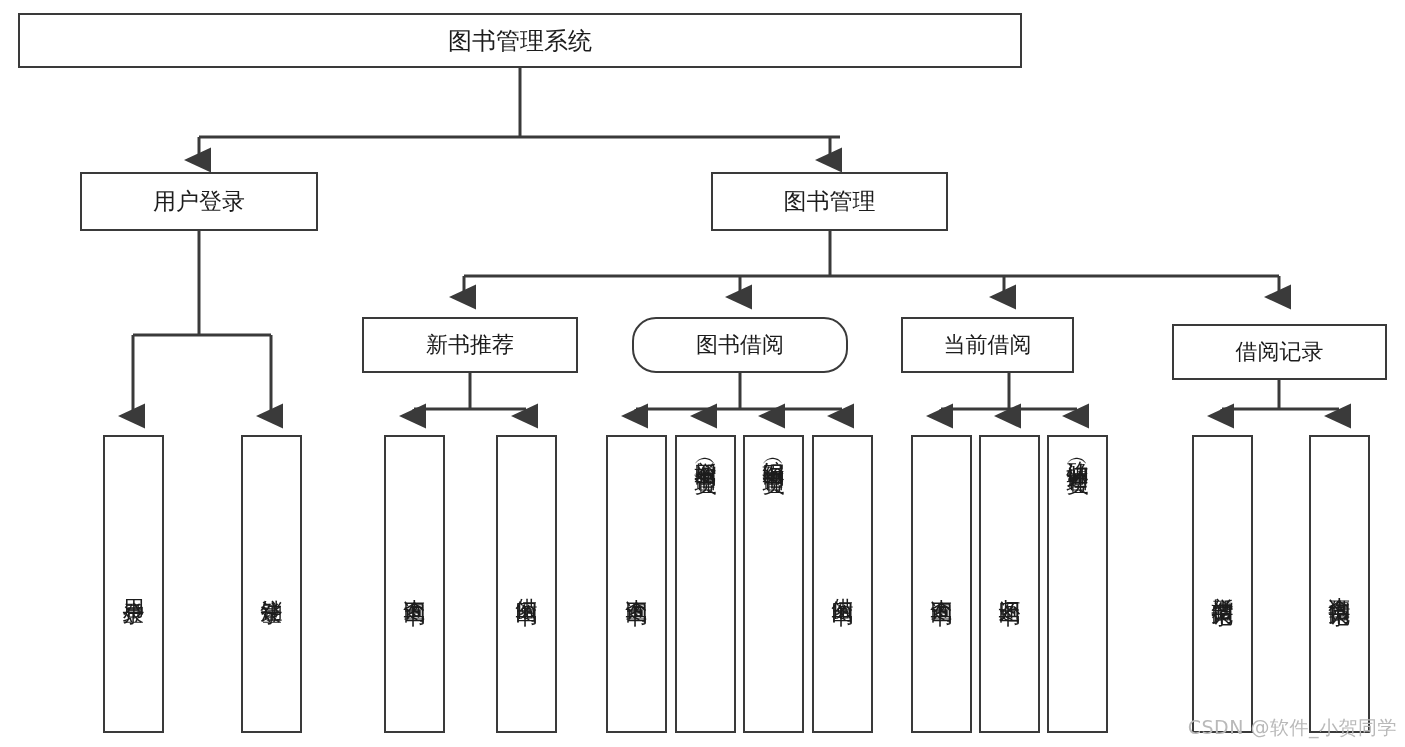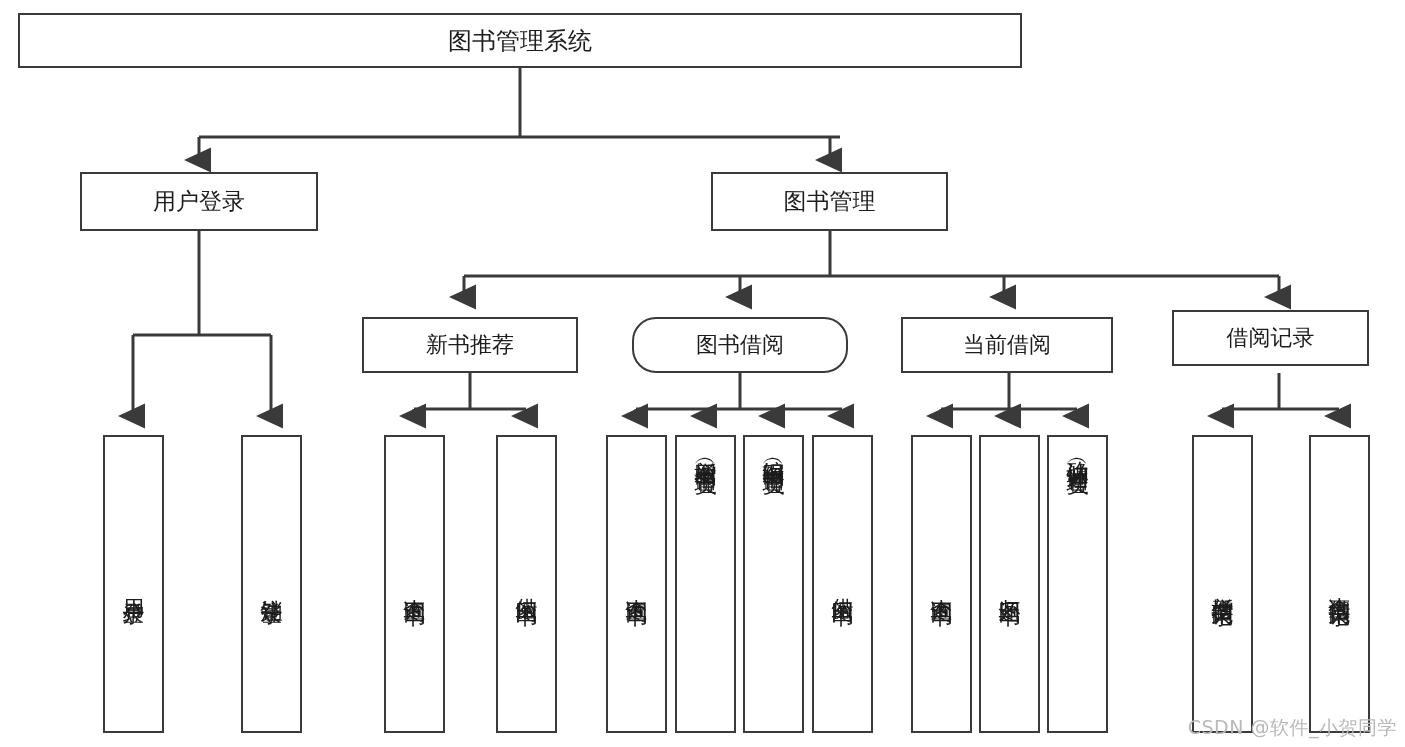--- a/index.html
+++ b/index.html
@@ -133,24 +133,24 @@
   <div class="node l2" style="left:711px;top:172px;width:237px;height:59px;">
     <span>图书管理</span>
   </div>
 
   <div class="node l3" style="left:362px;top:317px;width:216px;height:56px;">
     <span>新书推荐</span>
   </div>
   <div class="node l3" style="left:632px;top:317px;width:216px;height:56px;border-radius:24px;">
     <span>图书借阅</span>
   </div>
-  <div class="node l3" style="left:901px;top:317px;width:212px;height:56px;">
+  <div class="node l3" style="left:901px;top:317px;width:173px;height:56px;">
     <span>当前借阅</span>
   </div>
-  <div class="node l3" style="left:1172px;top:310px;width:197px;height:56px;">
+  <div class="node l3" style="left:1172px;top:324px;width:215px;height:56px;">
     <span>借阅记录</span>
   </div>
 
   <div class="node leaf" style="left:103px;top:435px;width:61px;height:298px;">
     <div class="leaf-inner">
       <span class="vtext">用户登录</span>
     </div>
   </div>
 
   <div class="node leaf" style="left:241px;top:435px;width:61px;height:298px;">

